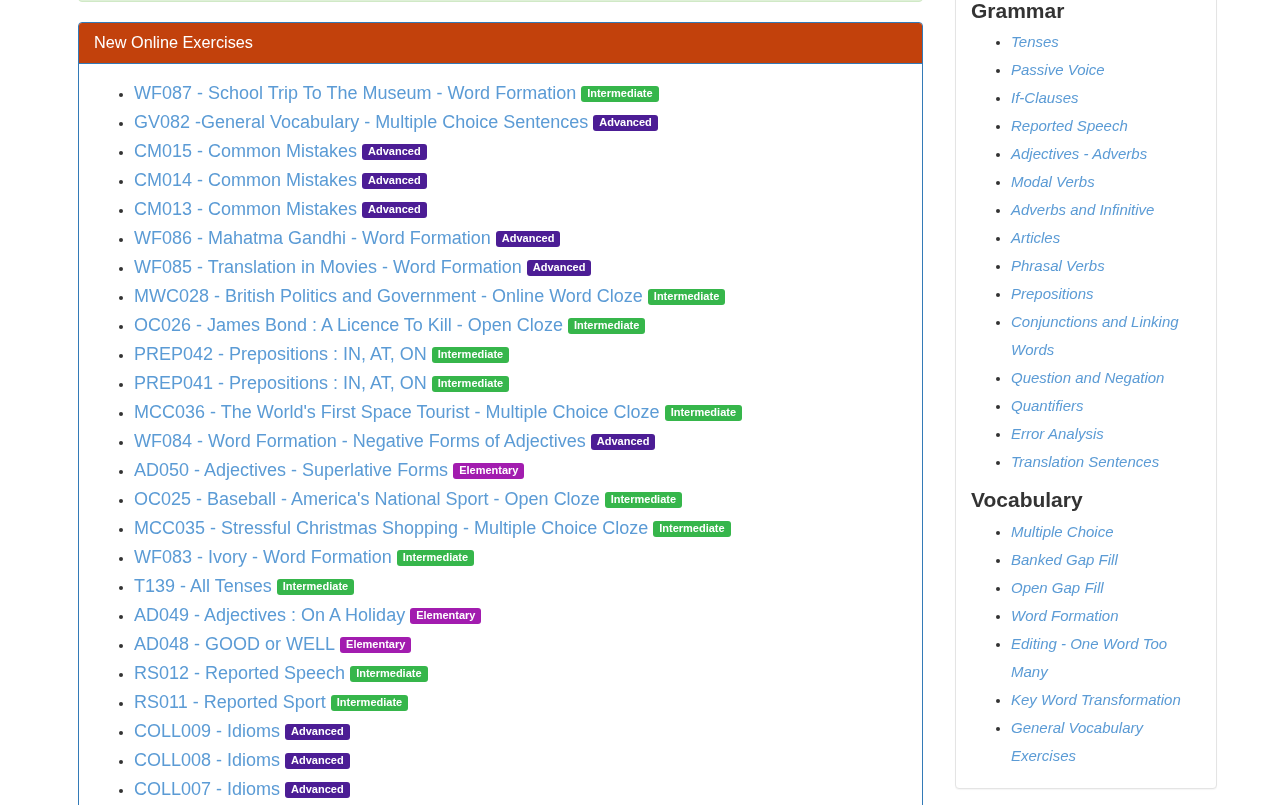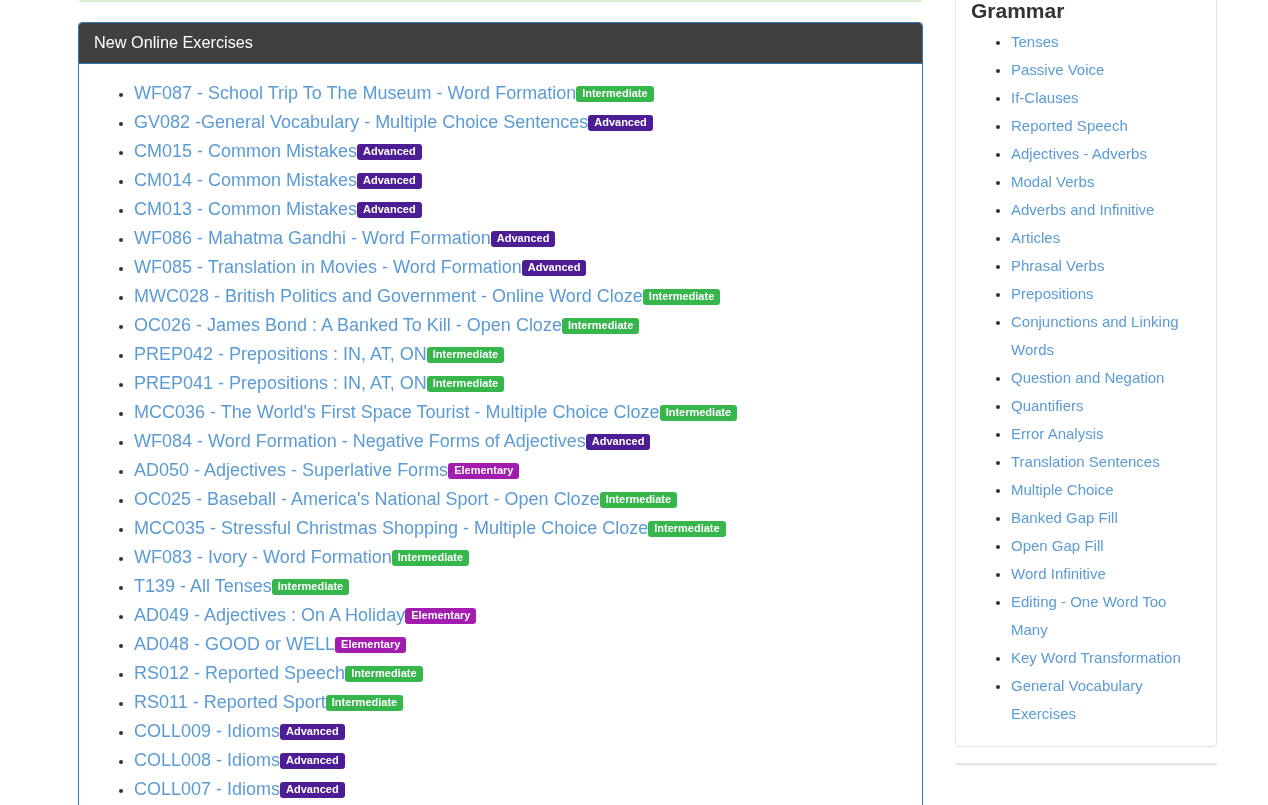--- a/index.html
+++ b/index.html
@@ -41,21 +41,21 @@
     top: 22px;
     width: 845px;
   }
 
   .panel-primary {
     border: 1px solid #337ab7;
     border-radius: 4px;
     background: #ffffff;
   }
   .panel-primary > .panel-heading {
-    background: #404040;
+    background: #c2410c;
     border-bottom: 1px solid #337ab7;
     color: #ffffff;
     padding: 10px 15px;
     border-radius: 3px 3px 0 0;
   }
   .panel-title {
     margin: 0;
     font-size: 16.25px;
     font-weight: normal;
     line-height: 1.2;
@@ -81,20 +81,21 @@
   a.ex-link {
     color: #5b9bd5;
     text-decoration: none;
     font-size: 18px;
   }
 
   .label {
     display: inline-block;
     vertical-align: 2px;
     padding: 2px 6px 3px 6px;
+    margin-left: 5px;
     font-size: 11px;
     font-weight: bold;
     line-height: 1;
     color: #ffffff;
     border-radius: 3px;
     white-space: nowrap;
   }
   .label-success { background-color: #36b64b; }
   .label-danger  { background-color: #4c1d95; }
   .label-primary { background-color: #a21caf; }
@@ -121,20 +122,21 @@
     font-weight: bold;
     color: #333333;
     line-height: 1.3;
   }
   .side-heading.second { margin-top: 10px; }
 
   ul.side-list {
     margin: 0 0 0 0;
     padding: 0 0 0 40px;
     list-style: disc outside;
+    font-style: italic;
   }
   ul.side-list > li {
     line-height: 28px;
     color: #333;
   }
   ul.side-list a {
     color: #5b9bd5;
     text-decoration: none;
     font-size: 15px;
   }
@@ -158,21 +160,21 @@
       <div class="panel-body">
         <ul class="exercise-list" id="exercise-list">
             <li><a class="ex-link" href="#">WF087 - School Trip To The Museum - Word Formation</a><span class="label label-success">Intermediate</span></li>
             <li><a class="ex-link" href="#">GV082 -General Vocabulary - Multiple Choice Sentences</a><span class="label label-danger">Advanced</span></li>
             <li><a class="ex-link" href="#">CM015 - Common Mistakes</a><span class="label label-danger">Advanced</span></li>
             <li><a class="ex-link" href="#">CM014 - Common Mistakes</a><span class="label label-danger">Advanced</span></li>
             <li><a class="ex-link" href="#">CM013 - Common Mistakes</a><span class="label label-danger">Advanced</span></li>
             <li><a class="ex-link" href="#">WF086 - Mahatma Gandhi - Word Formation</a><span class="label label-danger">Advanced</span></li>
             <li><a class="ex-link" href="#">WF085 - Translation in Movies - Word Formation</a><span class="label label-danger">Advanced</span></li>
             <li><a class="ex-link" href="#">MWC028 - British Politics and Government - Online Word Cloze</a><span class="label label-success">Intermediate</span></li>
-            <li><a class="ex-link" href="#">OC026 - James Bond : A Banked To Kill - Open Cloze</a><span class="label label-success">Intermediate</span></li>
+            <li><a class="ex-link" href="#">OC026 - James Bond : A Licence To Kill - Open Cloze</a><span class="label label-success">Intermediate</span></li>
             <li><a class="ex-link" href="#">PREP042 - Prepositions : IN, AT, ON</a><span class="label label-success">Intermediate</span></li>
             <li><a class="ex-link" href="#">PREP041 - Prepositions : IN, AT, ON</a><span class="label label-success">Intermediate</span></li>
             <li><a class="ex-link" href="#">MCC036 - The World's First Space Tourist - Multiple Choice Cloze</a><span class="label label-success">Intermediate</span></li>
             <li><a class="ex-link" href="#">WF084 - Word Formation - Negative Forms of Adjectives</a><span class="label label-danger">Advanced</span></li>
             <li><a class="ex-link" href="#">AD050 - Adjectives - Superlative Forms</a><span class="label label-primary">Elementary</span></li>
             <li><a class="ex-link" href="#">OC025 - Baseball - America's National Sport - Open Cloze</a><span class="label label-success">Intermediate</span></li>
             <li><a class="ex-link" href="#">MCC035 - Stressful Christmas Shopping - Multiple Choice Cloze</a><span class="label label-success">Intermediate</span></li>
             <li><a class="ex-link" href="#">WF083 - Ivory - Word Formation</a><span class="label label-success">Intermediate</span></li>
             <li><a class="ex-link" href="#">T139 - All Tenses</a><span class="label label-success">Intermediate</span></li>
             <li><a class="ex-link" href="#">AD049 - Adjectives : On A Holiday</a><span class="label label-primary">Elementary</span></li>
@@ -205,25 +207,26 @@
             <li><a href="#">Articles</a></li>
             <li><a href="#">Phrasal Verbs</a></li>
             <li><a href="#">Prepositions</a></li>
             <li><a href="#">Conjunctions and Linking Words</a></li>
             <li><a href="#">Question and Negation</a></li>
             <li><a href="#">Quantifiers</a></li>
             <li><a href="#">Error Analysis</a></li>
             <li><a href="#">Translation Sentences</a></li>
           </ul>
 
+        <h2 class="side-heading second">Vocabulary</h2>
         <ul class="side-list" id="vocabulary-list">
             <li><a href="#">Multiple Choice</a></li>
             <li><a href="#">Banked Gap Fill</a></li>
             <li><a href="#">Open Gap Fill</a></li>
-            <li><a href="#">Word Infinitive</a></li>
+            <li><a href="#">Word Formation</a></li>
             <li><a href="#">Editing - One Word Too Many</a></li>
             <li><a href="#">Key Word Transformation</a></li>
             <li><a href="#">General Vocabulary Exercises</a></li>
           </ul>
 
       </div>
     </section>
 
     <section class="panel-default panel-writing">
       

